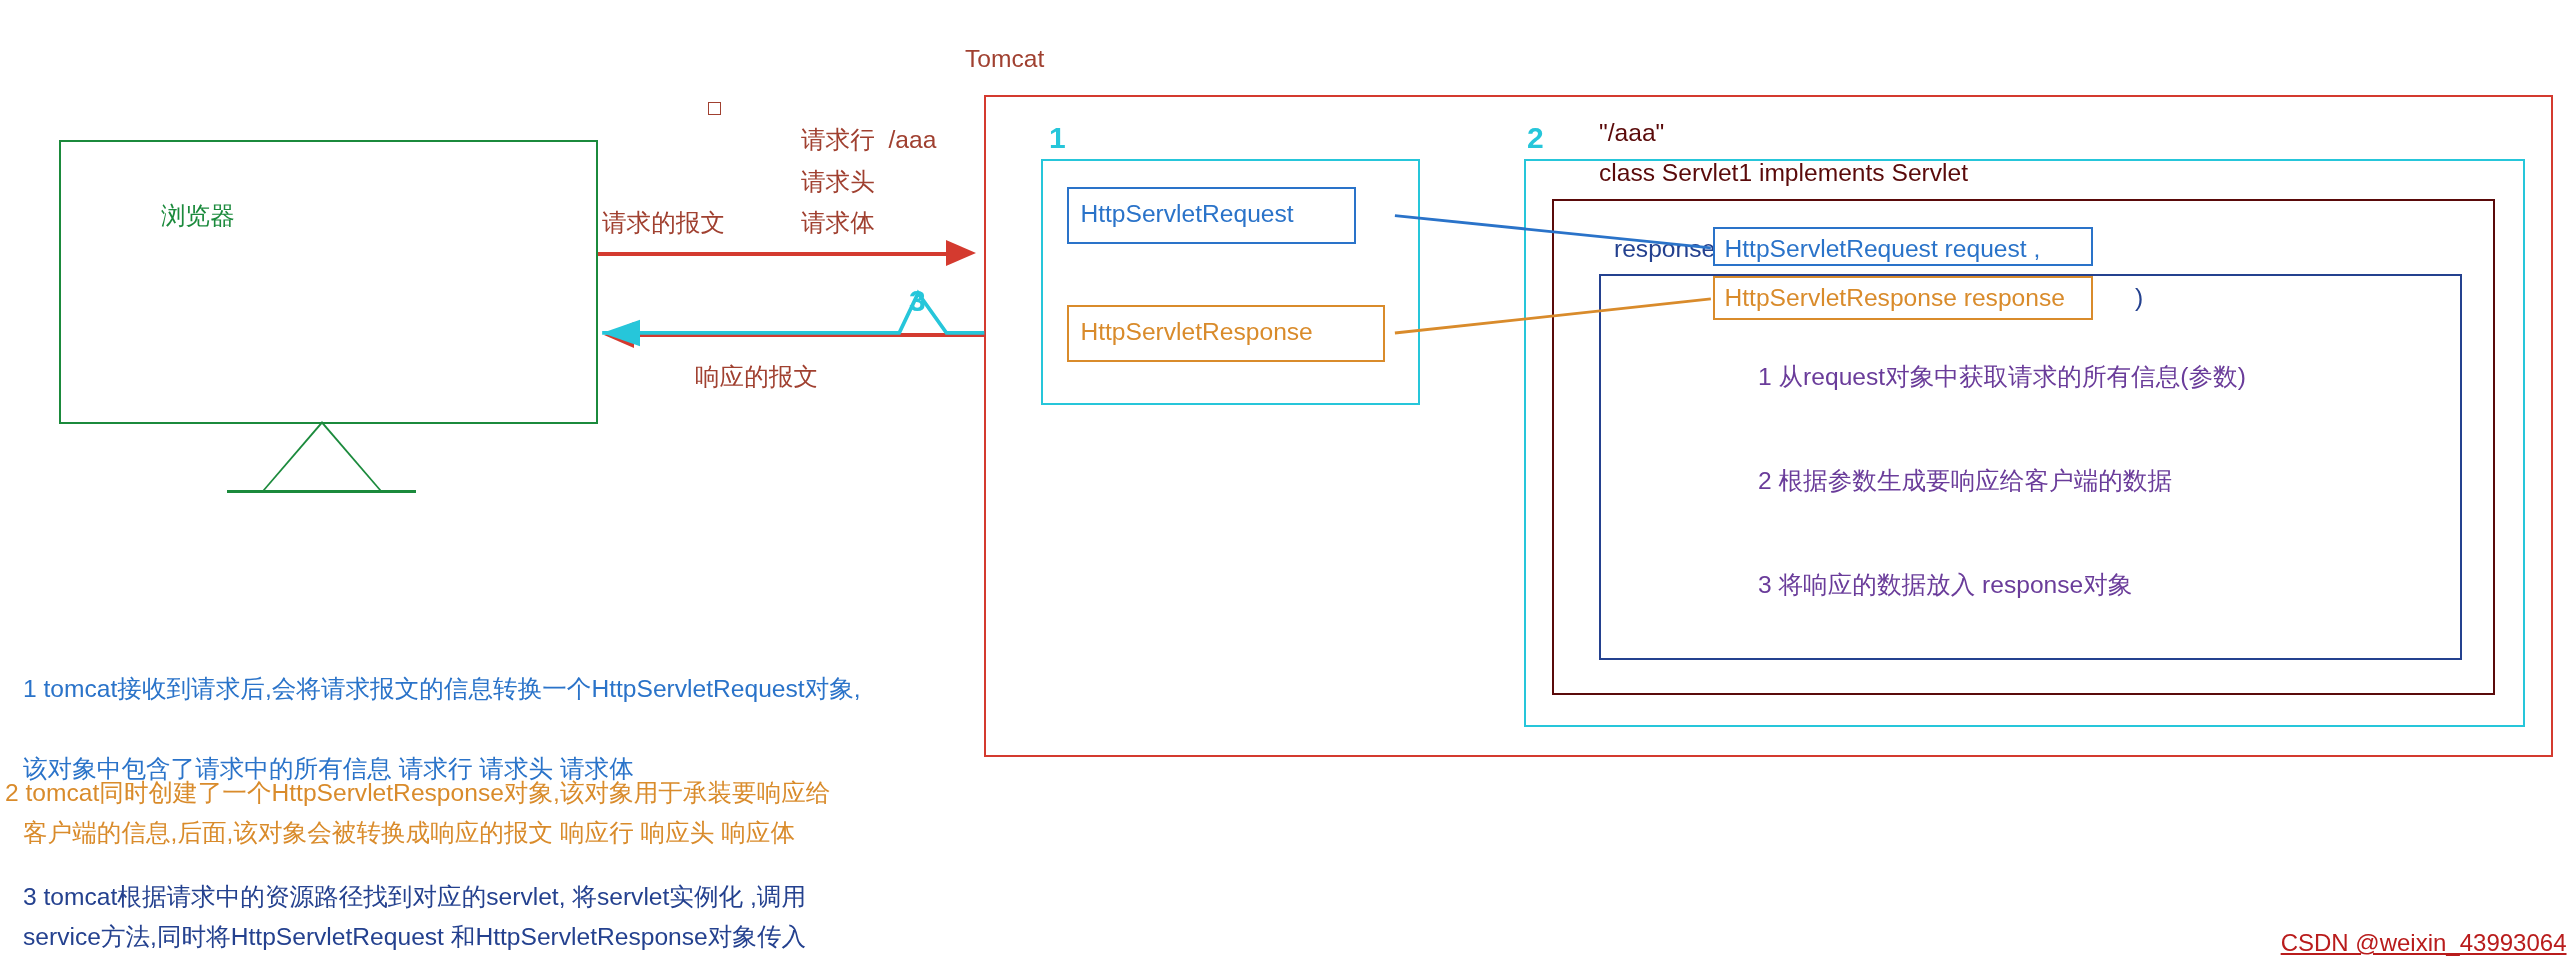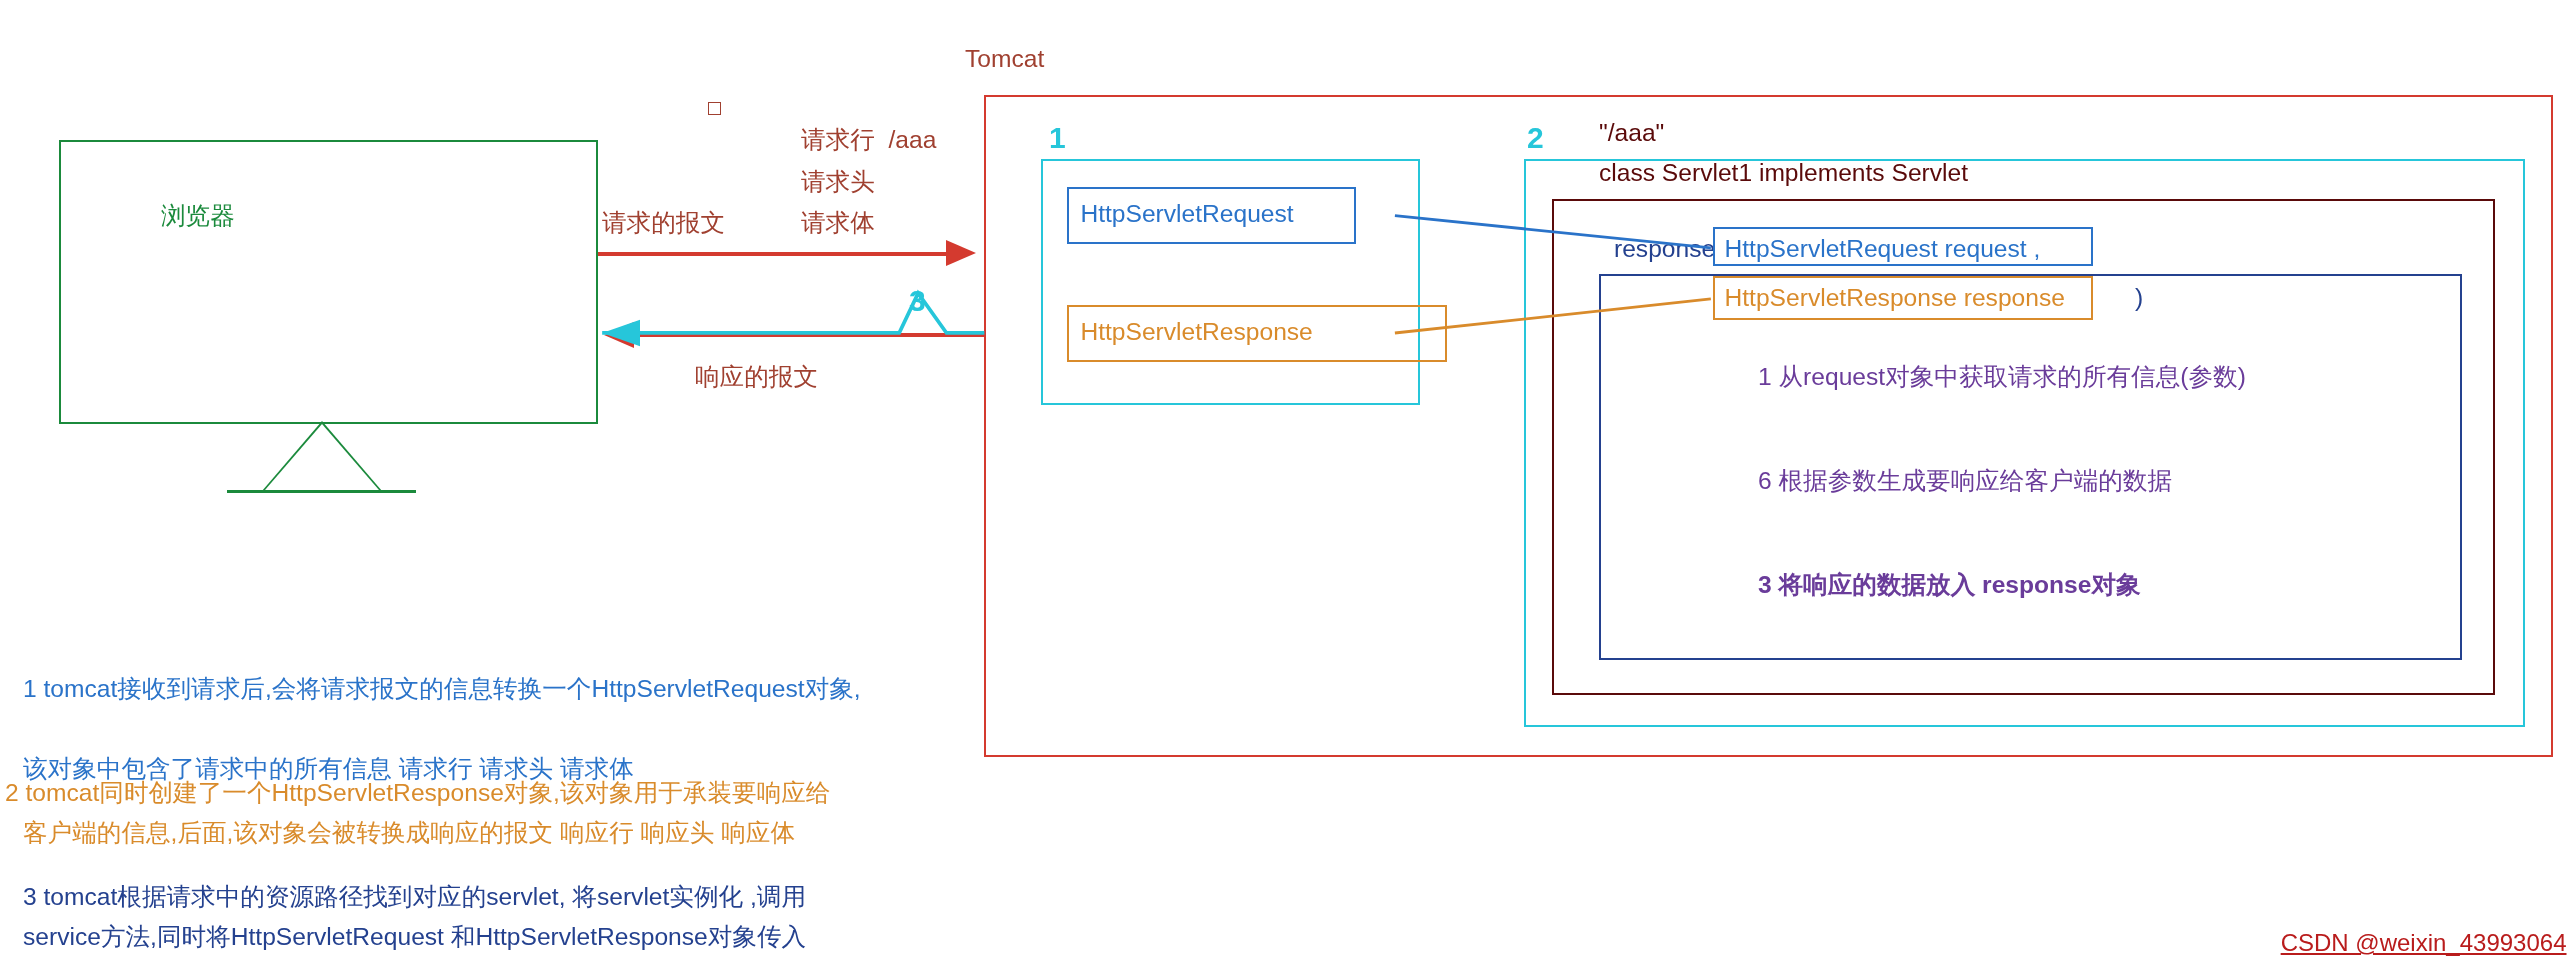--- a/index.html
+++ b/index.html
@@ -91,40 +91,40 @@
 <div class="abs arrow-stem" style="left:634px; top:333px; width:350px;"></div>
 <div class="abs arrow-head-l" style="left:604px; top:322px;"></div>
 <div class="abs c-brown" style="left:695px; top:360px;">响应的报文</div>
 
 <div class="abs c-brown" style="left:965px; top:45px;">Tomcat</div>
 <div class="abs b-red" style="left:984px; top:95px; width:1569px; height:662px;"></div>
 
 <div class="abs c-cyan" style="left:1049px; top:121px; font-size:30px; font-weight:bold;">1</div>
 <div class="abs b-cyan" style="left:1041px; top:159px; width:379px; height:246px;"></div>
 <div class="abs b-blue2 c-blue" style="left:1067px; top:187px; width:289px; height:57px; padding:11.4px 11.4px;">HttpServletRequest</div>
-<div class="abs b-orange c-orange" style="left:1067px; top:305px; width:380px; height:57px; padding:11.4px 11.4px;">HttpServletResponse</div>
+<div class="abs b-orange c-orange" style="left:1067px; top:305px; width:318px; height:57px; padding:11.4px 11.4px;">HttpServletResponse</div>
 
 <div class="abs c-cyan" style="left:1527px; top:121px; font-size:30px; font-weight:bold;">2</div>
 <div class="abs b-cyan" style="left:1524px; top:159px; width:1001px; height:568px;"></div>
 <div class="abs c-darkred" style="left:1599px; top:119px;">"/aaa"</div>
 <div class="abs c-darkred" style="left:1599px; top:159px;">class Servlet1    implements Servlet</div>
 
 <div class="abs b-darkred" style="left:1552px; top:199px; width:943px; height:496px;"></div>
 
 <div class="abs c-navy" style="left:1614px; top:235px;">response</div>
 
 <div class="abs b-navy" style="left:1599px; top:274px; width:863px; height:386px;"></div>
 
 <div class="abs b-blue2 c-blue" style="left:1713px; top:227px; width:380px; height:39px; padding:5.7px 9.5px; background:#fff;">HttpServletRequest request ,</div>
 <div class="abs b-orange c-orange" style="left:1713px; top:276px; width:380px; height:44px; padding:5.7px 9.5px; background:#fff;">HttpServletResponse response</div>
 <div class="abs c-navy" style="left:2135px; top:284px;">)</div>
 
 <div class="abs step" style="left:1758px; top:360px;">1 从request对象中获取请求的所有信息(参数)</div>
-<div class="abs step" style="left:1758px; top:464px;">6 根据参数生成要响应给客户端的数据</div>
-<div class="abs step" style="left:1758px; top:568px;font-weight:bold;">3 将响应的数据放入 response对象</div>
+<div class="abs step" style="left:1758px; top:464px;">2 根据参数生成要响应给客户端的数据</div>
+<div class="abs step" style="left:1758px; top:568px;">3 将响应的数据放入 response对象</div>
 
 <svg class="abs" style="left:0; top:0; width:2576px; height:963px; pointer-events:none;" viewBox="0 0 2722 1018" width="2576" height="963">
   <line x1="1474" y1="228" x2="1808" y2="262" stroke="#2a73c9" stroke-width="3"></line>
   <line x1="1474" y1="352" x2="1808" y2="316" stroke="#d98b2b" stroke-width="3"></line>
 </svg>
 
 <svg class="abs" style="left:0; top:0; width:2576px; height:963px; pointer-events:none;" viewBox="0 0 2722 1018" width="2576" height="963">
   <path d="M 1040 352 L 1000 352 L 970 310 L 950 352 L 636 352" fill="none" stroke="#26c6da" stroke-width="4"></path>
   <polygon points="636,352 676,338 676,366" fill="#26c6da"></polygon>
 </svg>

